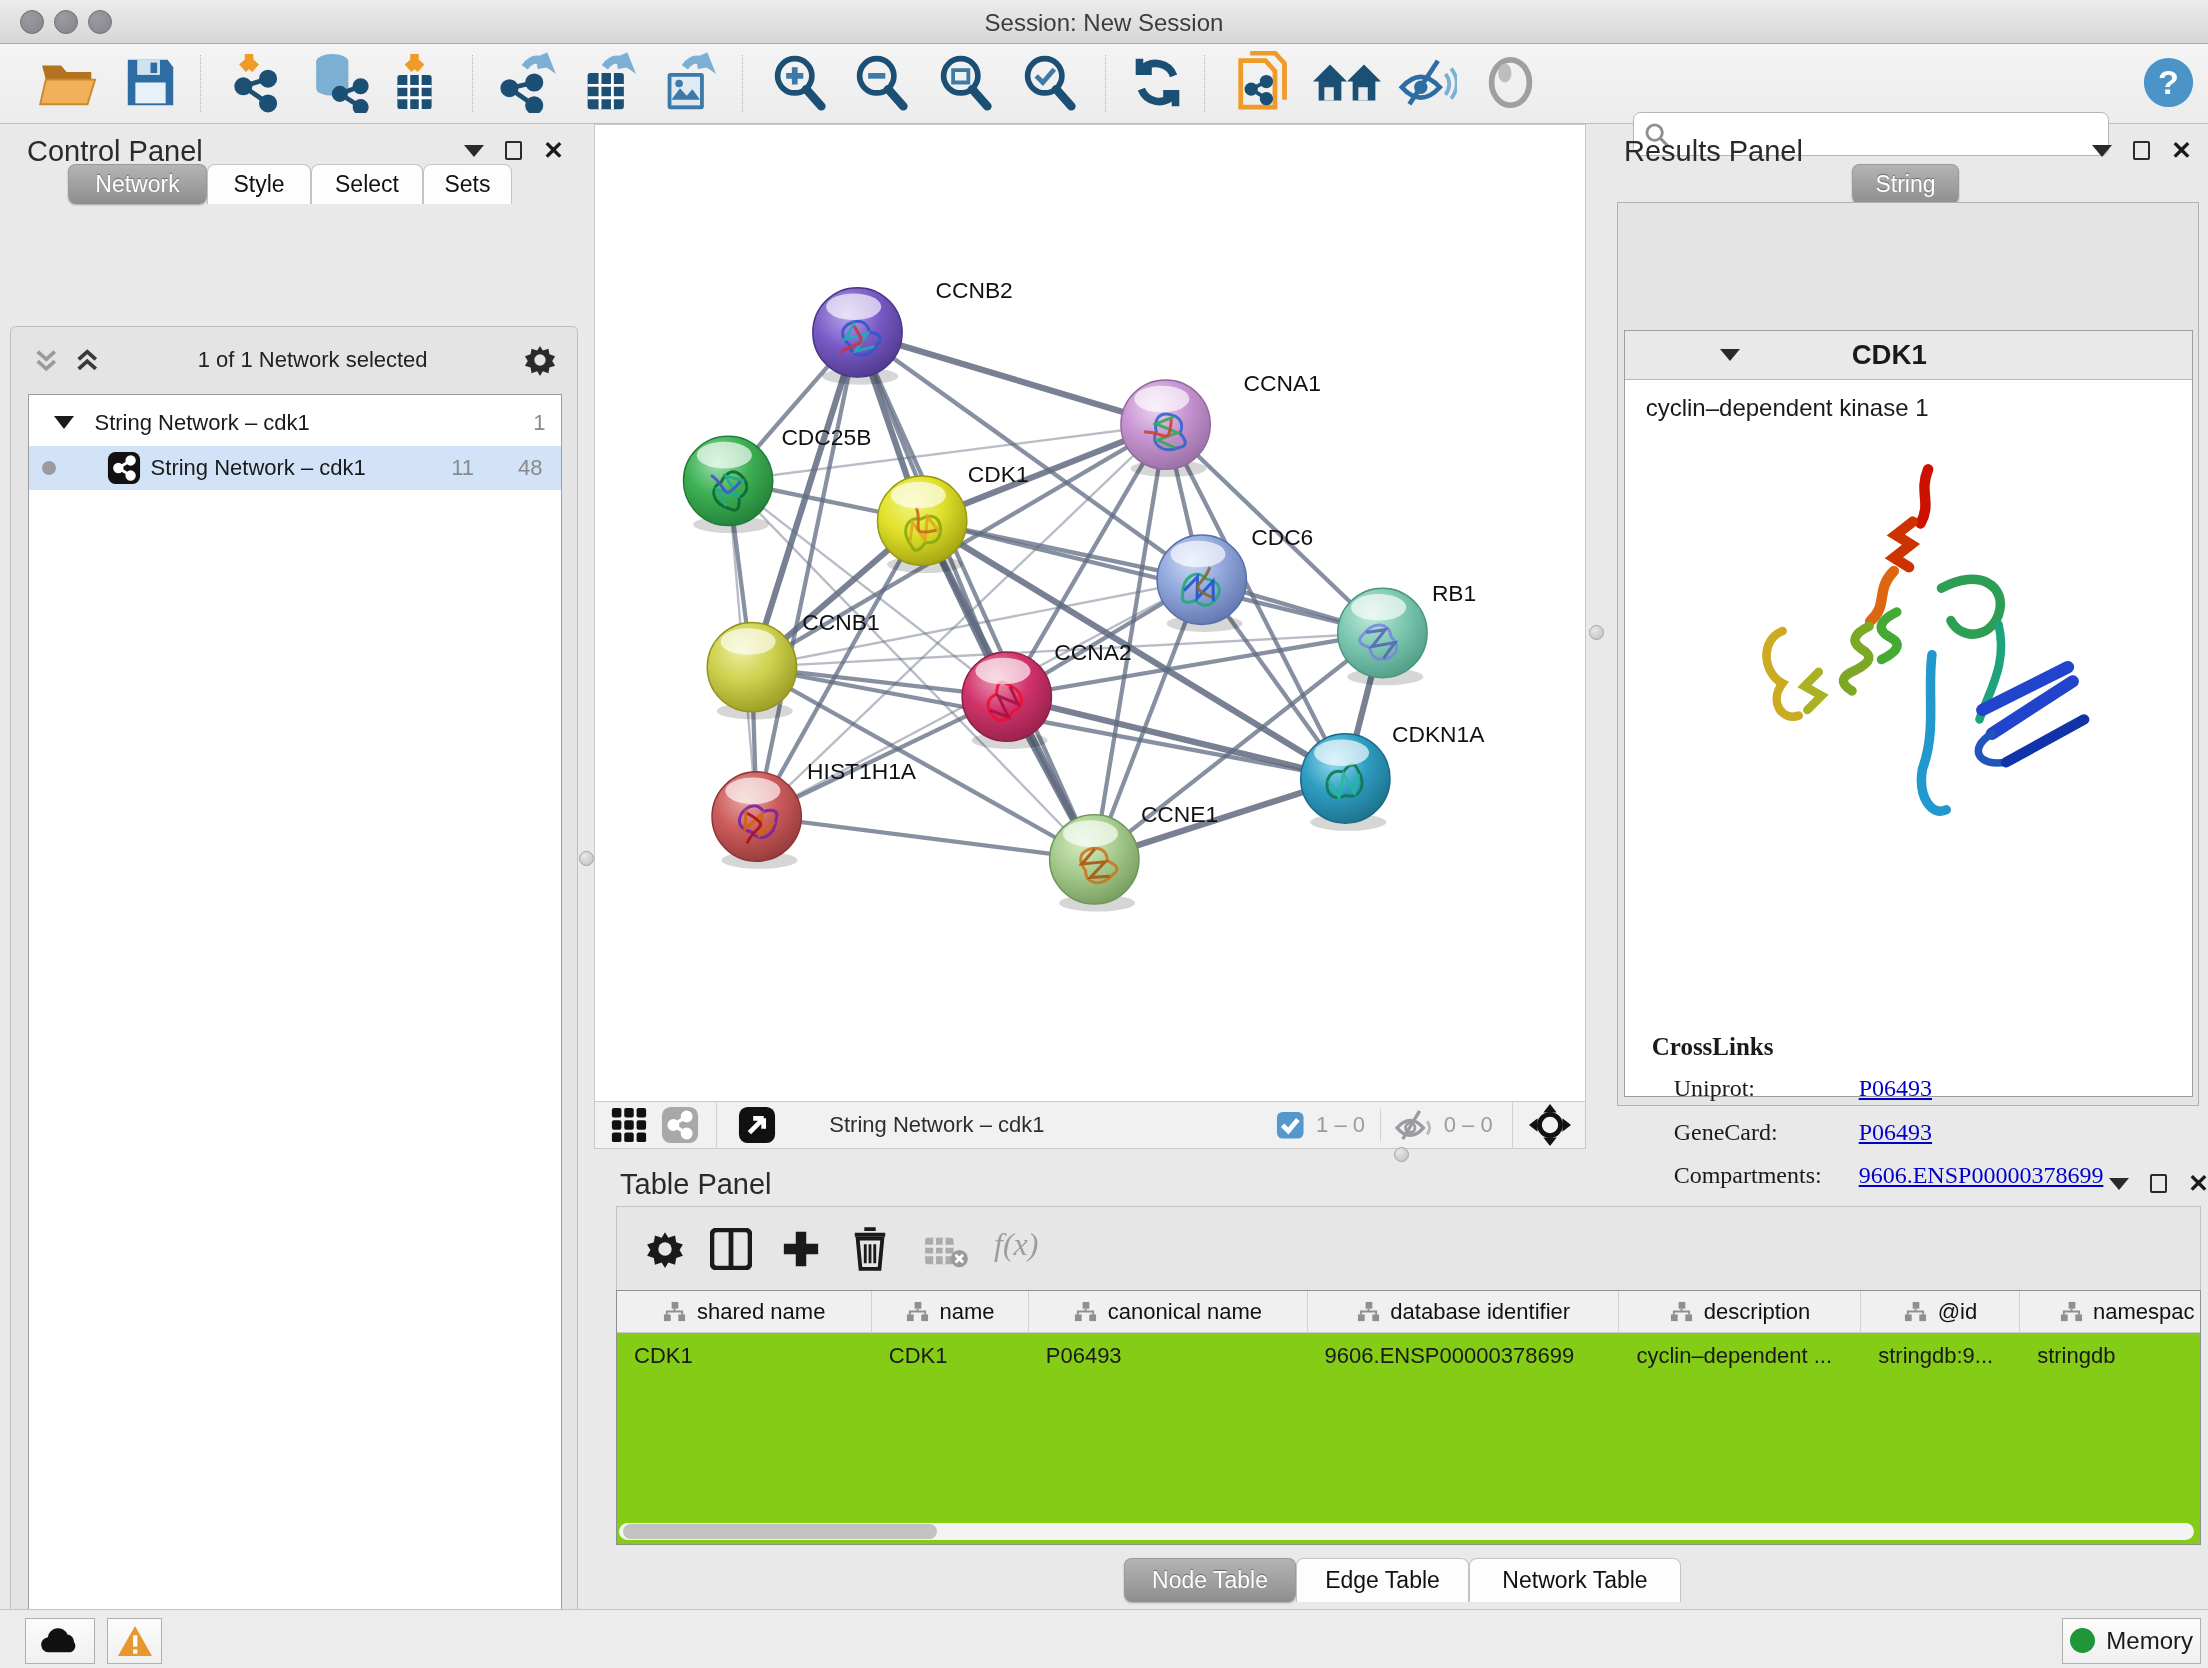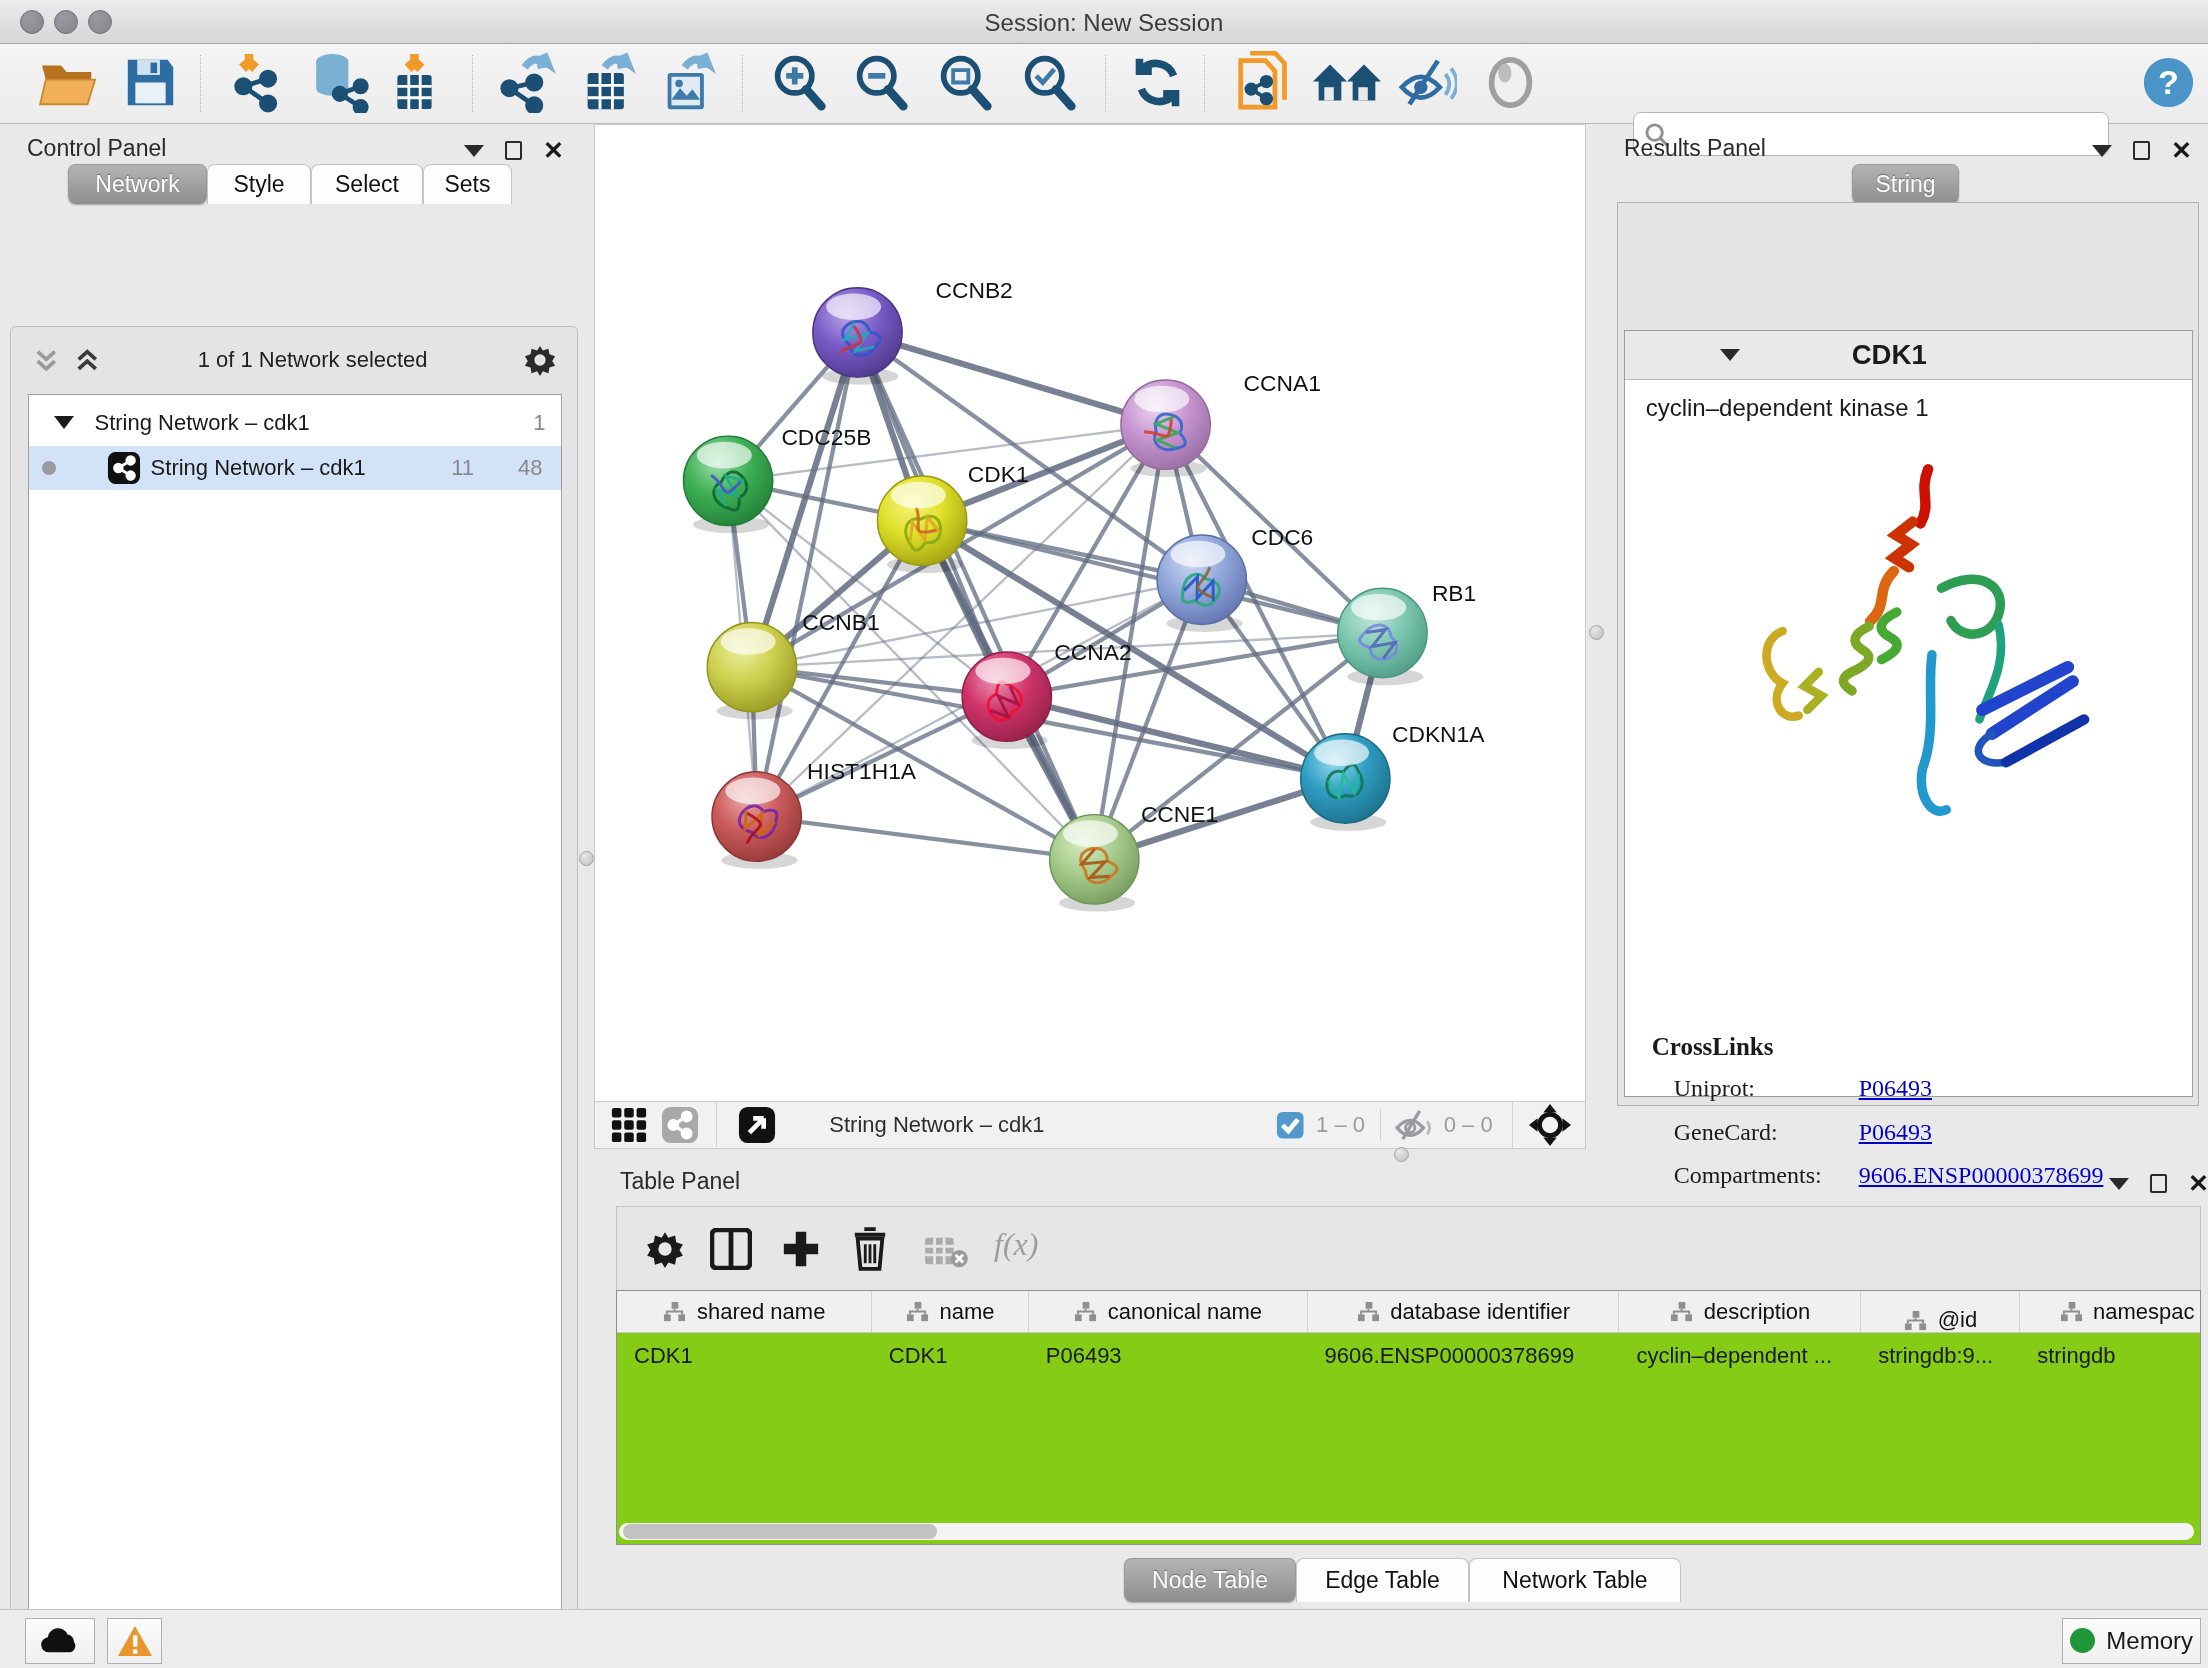--- a/index.html
+++ b/index.html
@@ -17,21 +17,21 @@
   .toolbar { position:absolute; left:0; top:44px; width:2208px; height:80px;
     background:linear-gradient(#f4f4f4,#ececec); border-bottom:1px solid #bdbdbd; }
   .tbtn { position:absolute; top:50%; transform:translateY(-50%); }
   .tsep { position:absolute; top:11.4px; height:57px; width:0;
     border-left:1.9px dotted #b5b5b5; }
   .searchbox { position:absolute; left:1633px; top:68px; width:476px; height:44px;
     background:#fff; border:1px solid #b5b5b5; border-radius:7.6px; }
   .searchbox svg { position:absolute; left:9.5px; top:8.6px; }
 
   
-  .panel-title { font-size:23px; color:#2a2a2a; }
+  .panel-title { font-size:29px; color:#2a2a2a; }
   .panel-ctl { position:absolute; top:0; display:flex; align-items:center; gap:21px; }
   .tri-down { width:0; height:0; border-left:10.5px solid transparent; border-right:10.5px solid transparent; border-top:12.4px solid #2a2a2a; }
   .float-box { width:17px; height:19px; border:2.9px solid #2a2a2a; border-radius:1.9px; }
   .close-x { font-size:25px; font-weight:bold; color:#1a1a1a; line-height:19px; }
 
   .tab { position:absolute; height:40px; display:flex; align-items:center; justify-content:center;
     font-size:23px; border-radius:7.6px 7.6px 0 0; border:1px solid #c4c4c4; border-bottom:none; background:#fdfdfd; color:#111; }
   .tab.active { background:linear-gradient(#b4b4b4,#8e8e8e); color:#fff; text-shadow:0 -1px 1px #666; border-color:#9a9a9a; border-radius:7.6px; box-shadow:0 1px 1.9px rgba(0,0,0,.3); }
 
   
@@ -730,21 +730,21 @@
         <svg width="25" height="23" viewBox="0 0 26 24">
           <g fill="#8f8f8f">
             <rect x="10" y="1" width="7" height="7"></rect>
             <rect x="2" y="14" width="7" height="7"></rect>
             <rect x="17" y="14" width="7" height="7"></rect>
             <path d="M13 8 v4 M5 14 v-3 h16 v3" stroke="#8f8f8f" stroke-width="2" fill="none"></path>
           </g>
         </svg>
         <span>description</span>
       </div>
-      <div class="th-cell" style="width: 159px; align-items: flex-end;">
+      <div class="th-cell" style="width: 159px;">
         <svg width="25" height="23" viewBox="0 0 26 24">
           <g fill="#8f8f8f">
             <rect x="10" y="1" width="7" height="7"></rect>
             <rect x="2" y="14" width="7" height="7"></rect>
             <rect x="17" y="14" width="7" height="7"></rect>
             <path d="M13 8 v4 M5 14 v-3 h16 v3" stroke="#8f8f8f" stroke-width="2" fill="none"></path>
           </g>
         </svg>
         <span>@id</span>
       </div>

